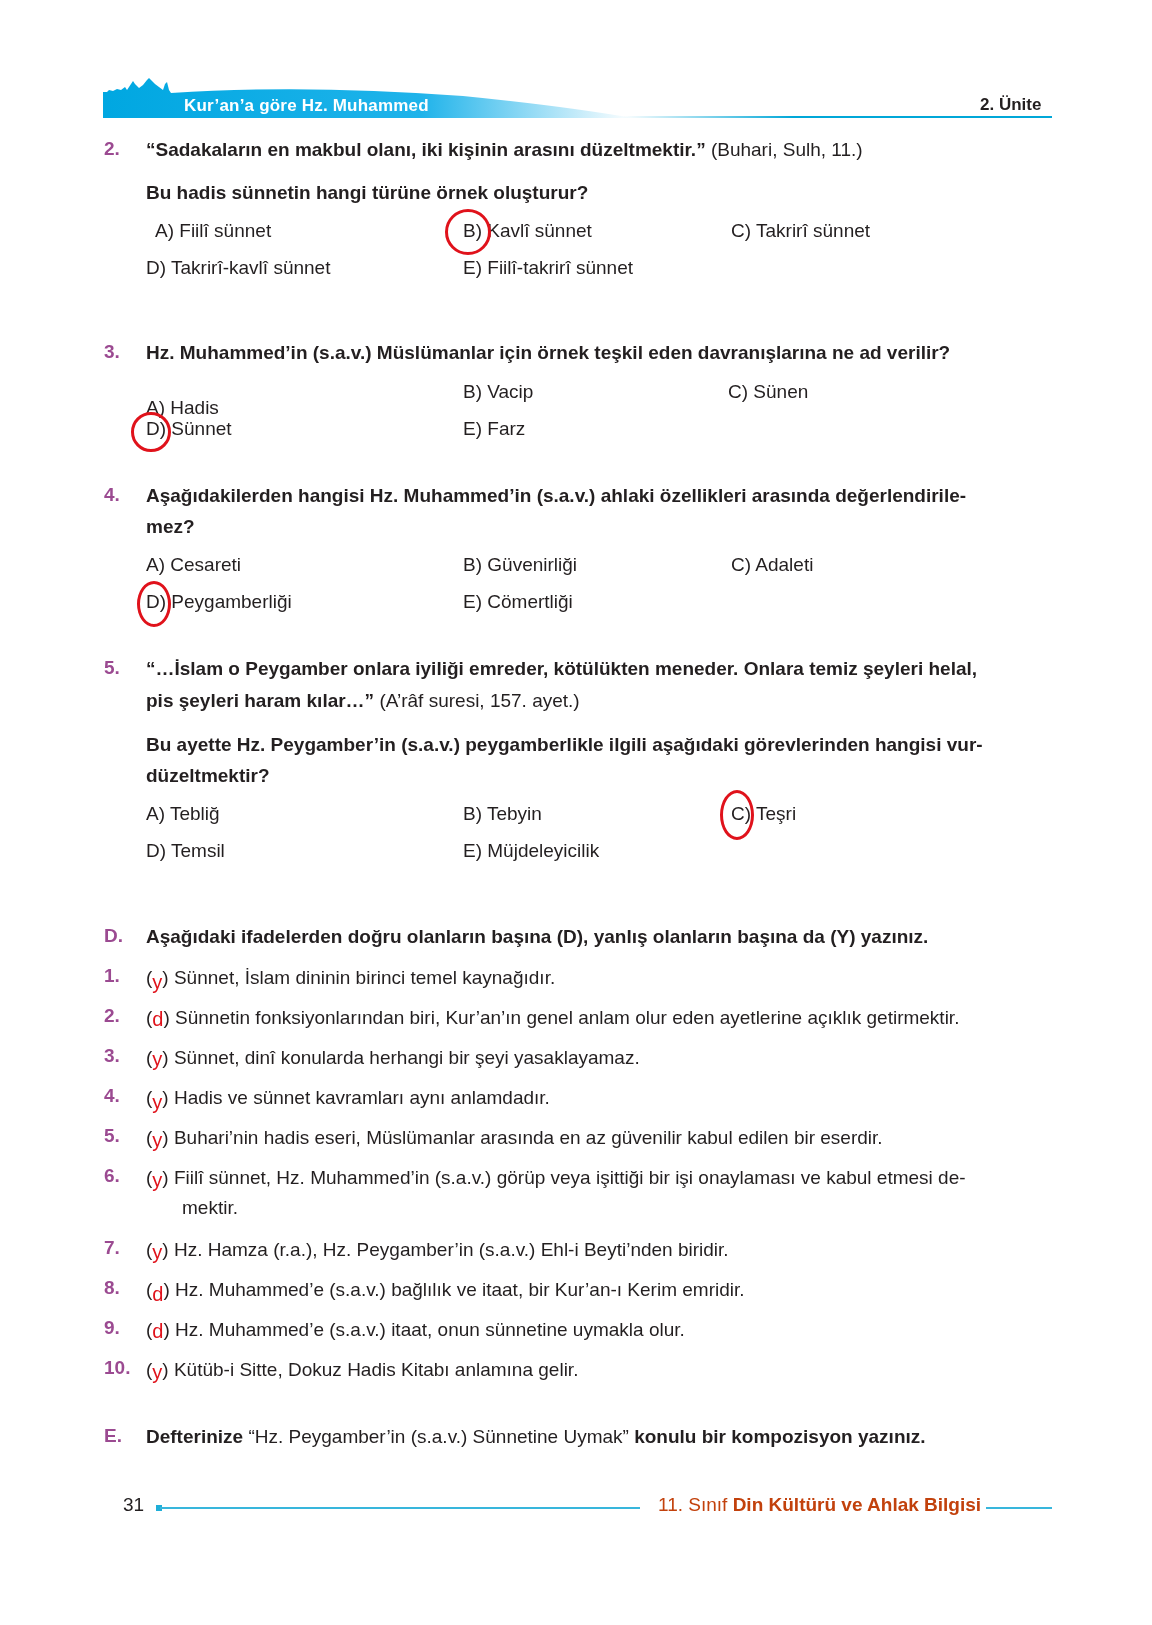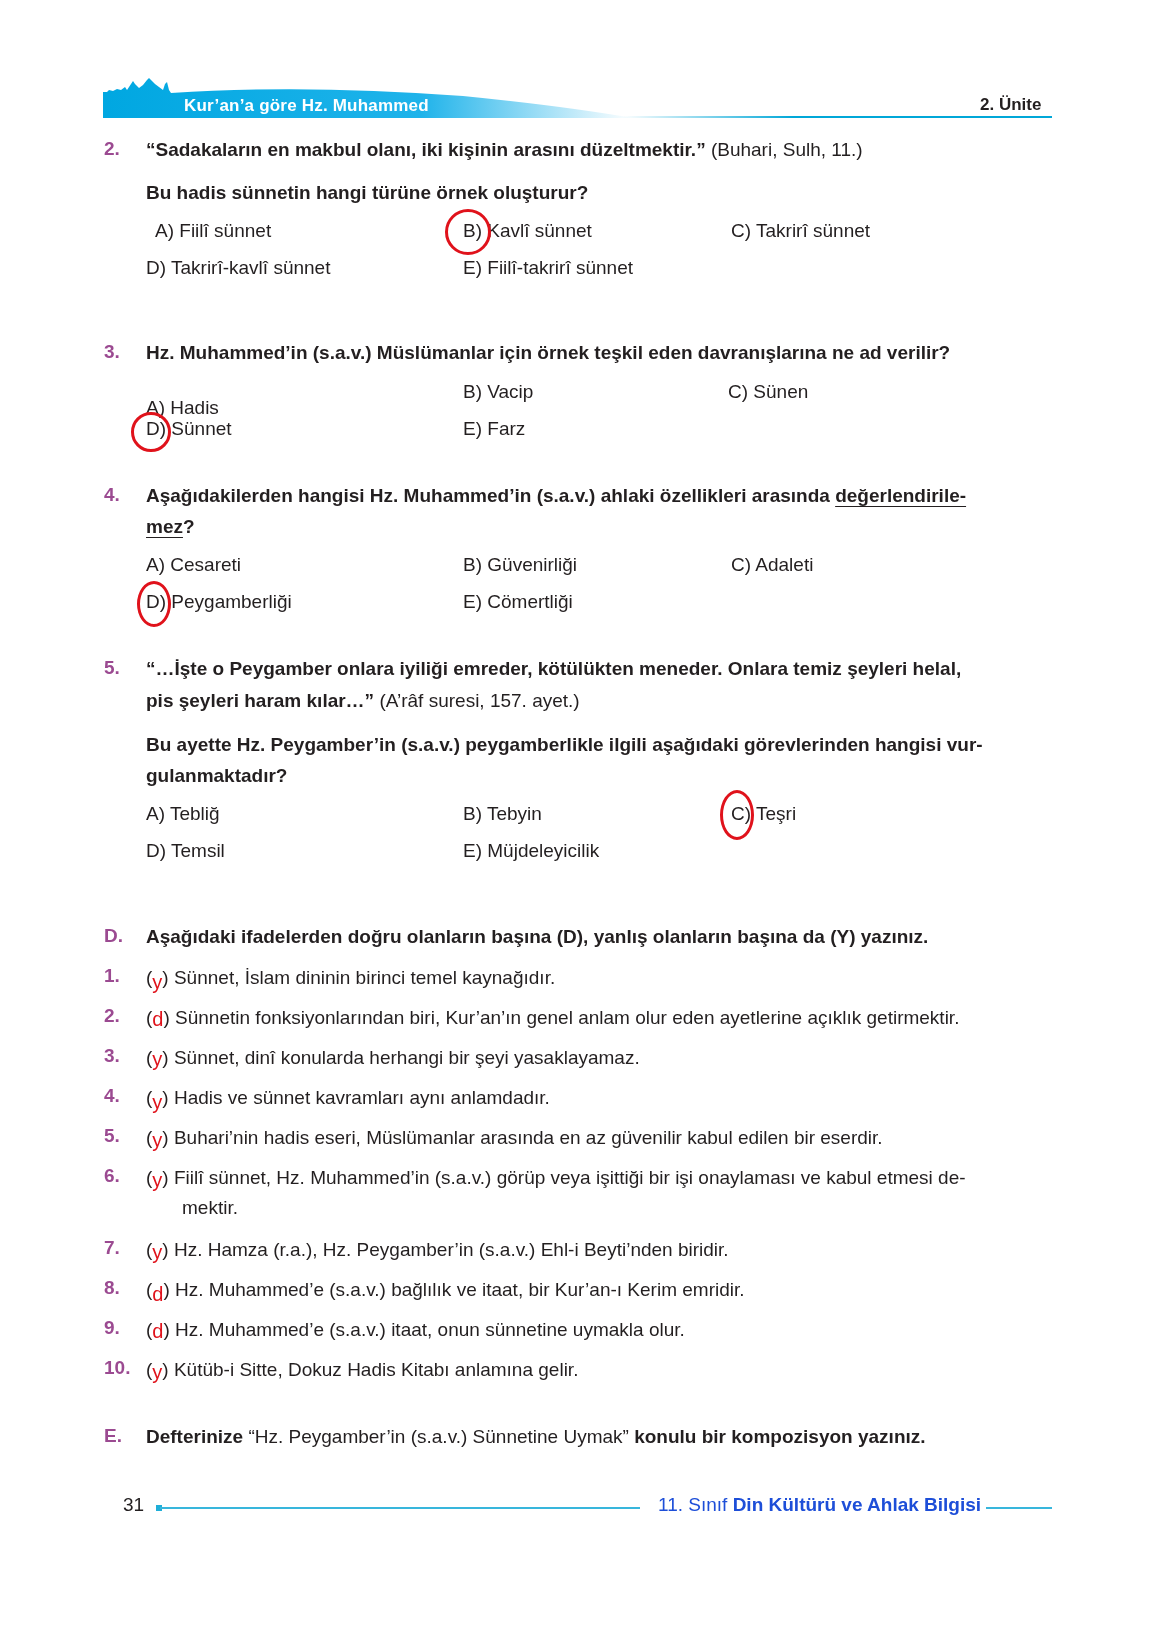--- a/index.html
+++ b/index.html
@@ -8,32 +8,32 @@
   .abs { position:absolute; }
   .header-band { left:103px; top:78px; width:530px; height:40px; }
   .header-title { left:184px; top:96px; font-size:17px; font-weight:bold; color:#ffffff; letter-spacing:0.2px; white-space:nowrap; }
   .unit-label { left:980px; top:95px; font-size:17px; font-weight:bold; color:#231f20; white-space:nowrap; }
   .unit-line { left:622px; top:116px; width:430px; height:2px; background:linear-gradient(90deg, rgba(0,170,220,0) 0%, #00a7d8 40%, #00a7d8 100%); }
 
   .num { position:absolute; left:104px; font-size:19px; font-weight:bold; color:#9b4a91; }
   .line { position:absolute; left:146px; font-size:19px; white-space:nowrap; line-height:24px; }
   .b { font-weight:bold; }
   .opt { position:absolute; font-size:19px; white-space:nowrap; line-height:24px; }
-  .u { text-decoration:underline; text-decoration-thickness:1px; text-underline-offset:4px;text-align:right; }
+  .u { text-decoration-thickness:1px; text-underline-offset:4px;text-align:right; }
 
   .circle { position:absolute; border:3px solid #e0121b; border-radius:50%; box-sizing:border-box; }
 
   .tf-paren { font-size:19px; }
   .mark { color:#e0121b; font-size:20px; position:relative; }
   .mark.low { top:5px; }
 
   .footer-page { left:123px; top:1494px; font-size:19px; color:#231f20; }
   .footer-dot { left:156px; top:1505px; width:6px; height:6px; background:#1eaed8; }
   .footer-line1 { left:160px; top:1507px; width:480px; height:2px; background:#38b6dc; }
-  .footer-title { left:658px; top:1494px; font-size:19px; color:#1d4ed8; white-space:nowrap; }
+  .footer-title { left:658px; top:1494px; font-size:19px; color:#c2410c; white-space:nowrap; }
   .footer-title .bold { font-weight:bold; }
   .footer-line2 { left:986px; top:1507px; width:66px; height:2px; background:#38b6dc; }
 </style>
 </head>
 <body>
 
 <svg class="abs header-band" viewBox="0 0 530 40" preserveAspectRatio="none">
   <defs>
     <linearGradient id="bandg" x1="0" x2="1" y1="0" y2="0">
       <stop offset="0" stop-color="#00a7e1"></stop>
@@ -70,24 +70,24 @@
 <div class="line b" style="top:484px"><span>Aşağıdakilerden hangisi Hz. Muhammed’in (s.a.v.) ahlaki özellikleri arasında </span><span class="u">değerlendirile-</span></div>
 <div class="line b" style="top:515px"><span class="u">mez</span><span>?</span></div>
 <div class="opt" style="left:146px; top:553px"><span>A)</span> <span>Cesareti</span></div>
 <div class="opt" style="left:463px; top:553px"><span>B)</span> <span>Güvenirliği</span></div>
 <div class="opt" style="left:731px; top:553px"><span>C)</span> <span>Adaleti</span></div>
 <div class="opt" style="left:146px; top:590px"><span>D)</span> <span>Peygamberliği</span></div>
 <div class="opt" style="left:463px; top:590px"><span>E)</span> <span>Cömertliği</span></div>
 <div class="circle" style="left:137px; top:581px; width:34px; height:46px"></div>
 
 <div class="num" style="top:657px">5.</div>
-<div class="line b" style="top:657px">“…İşte o Peygamber onlara iyiliği emreder, kötülükten meneder. Onlara temiz şeyleri helal,</div>
+<div class="line b" style="top:657px">“…İslam o Peygamber onlara iyiliği emreder, kötülükten meneder. Onlara temiz şeyleri helal,</div>
 <div class="line" style="top:689px"><span class="b">pis şeyleri haram kılar…”</span><span> (A’râf suresi, 157. ayet.)</span></div>
 <div class="line b" style="top:733px">Bu ayette Hz. Peygamber’in (s.a.v.) peygamberlikle ilgili aşağıdaki görevlerinden hangisi vur-</div>
-<div class="line b" style="top:764px">gulanmaktadır?</div>
+<div class="line b" style="top:764px">düzeltmektir?</div>
 <div class="opt" style="left:146px; top:802px"><span>A)</span> <span>Tebliğ</span></div>
 <div class="opt" style="left:463px; top:802px"><span>B)</span> <span>Tebyin</span></div>
 <div class="opt" style="left:731px; top:802px"><span>C)</span> <span>Teşri</span></div>
 <div class="opt" style="left:146px; top:839px"><span>D)</span> <span>Temsil</span></div>
 <div class="opt" style="left:463px; top:839px"><span>E)</span> <span>Müjdeleyicilik</span></div>
 <div class="circle" style="left:720px; top:790px; width:34px; height:50px"></div>
 
 <div class="num" style="top:925px">D.</div>
 <div class="line b" style="top:925px">Aşağıdaki ifadelerden doğru olanların başına (D), yanlış olanların başına da (Y) yazınız.</div>
 

